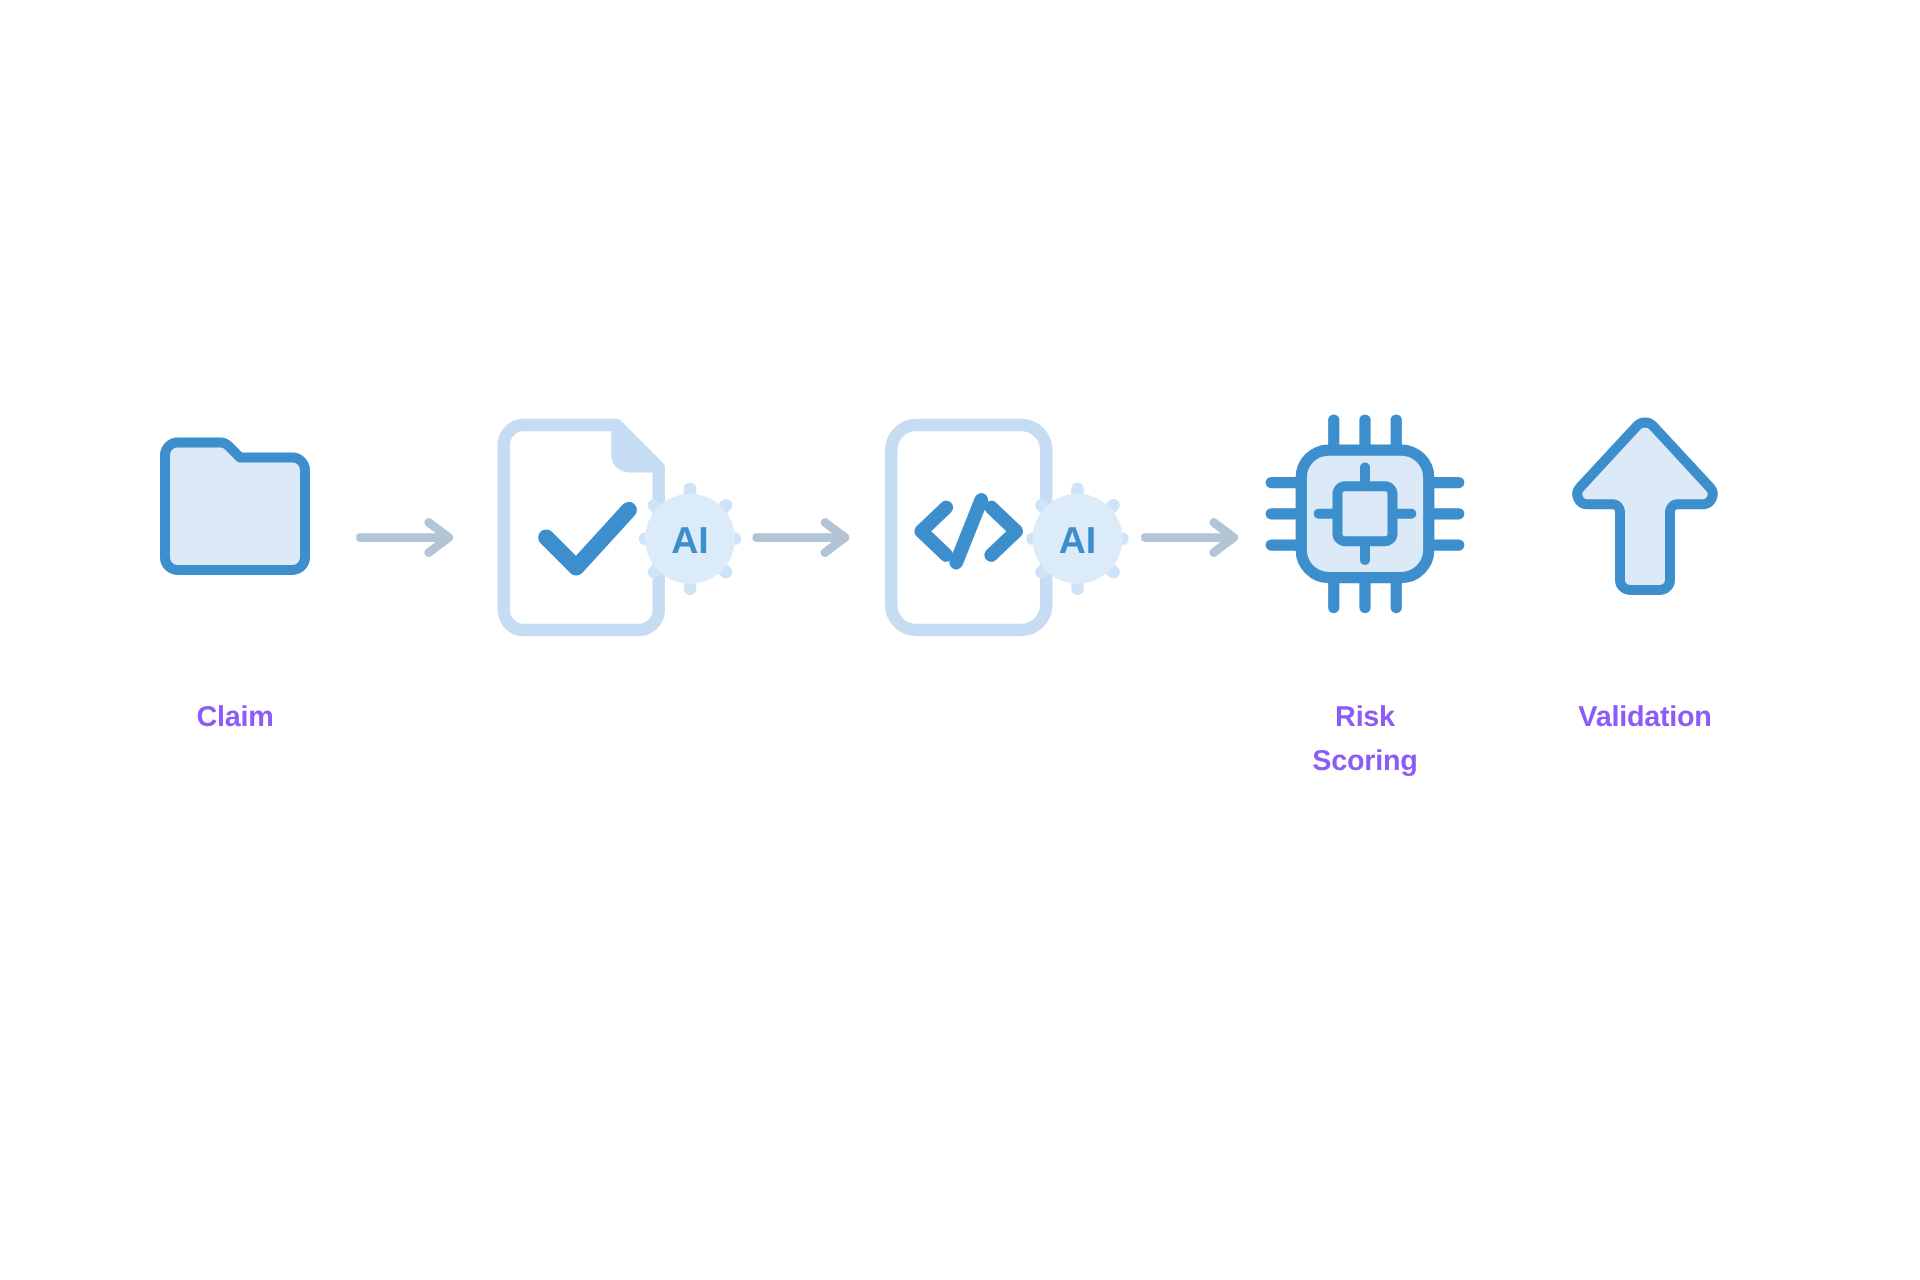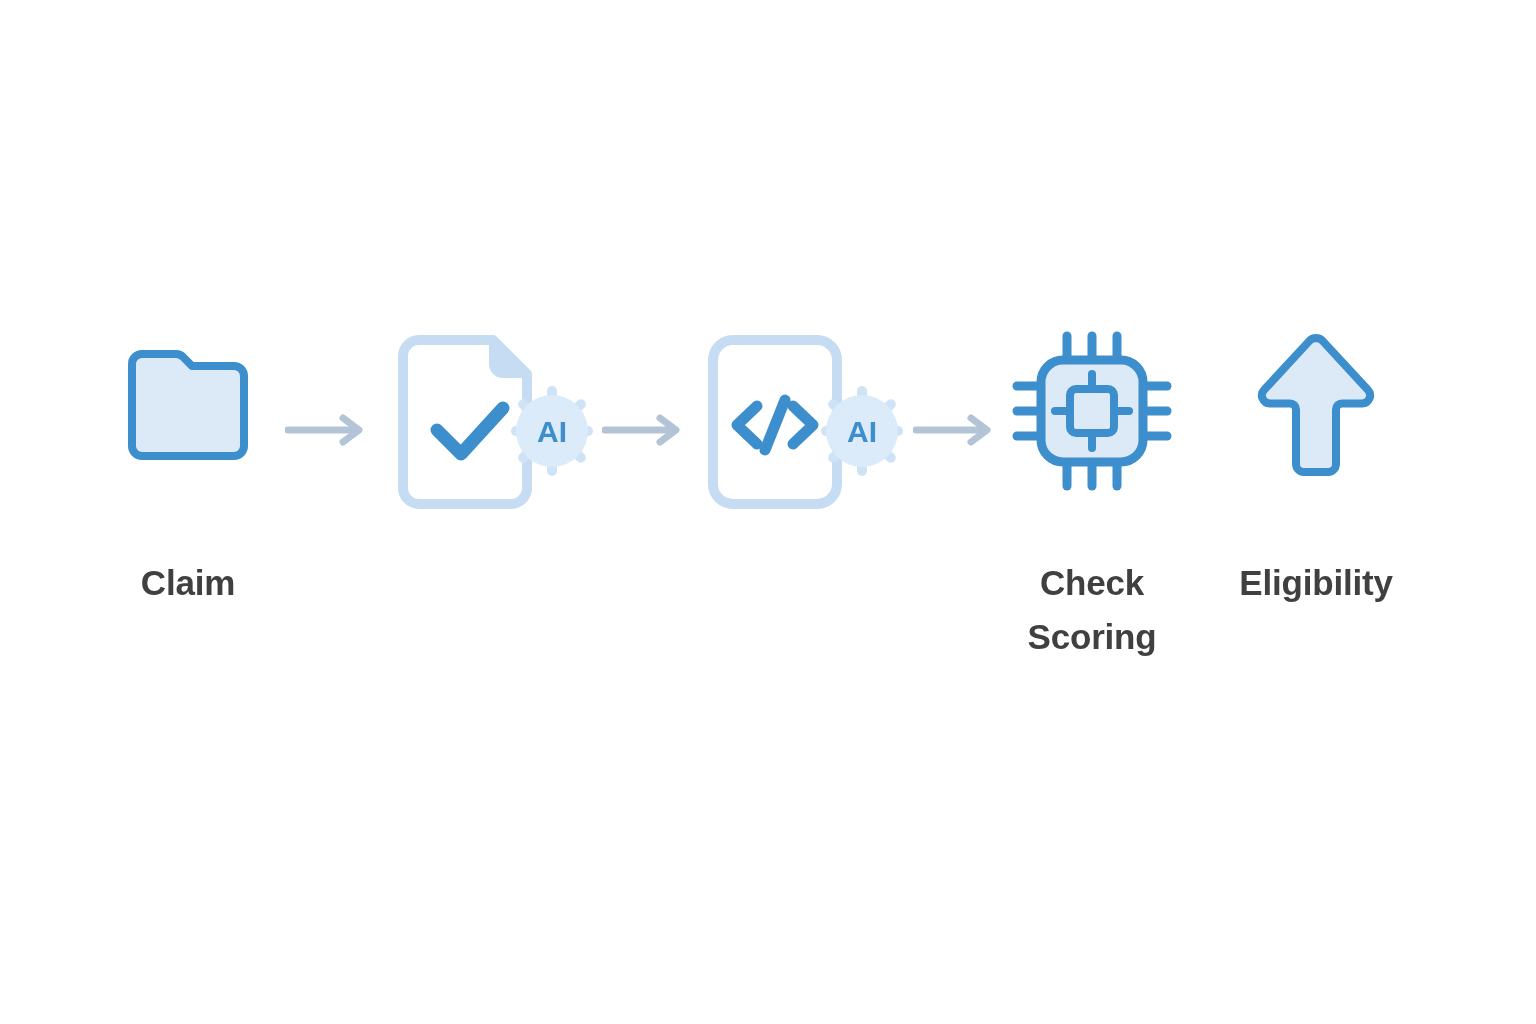--- a/index.html
+++ b/index.html
@@ -41,22 +41,22 @@
 
   .icon-box {
     height: 200px;
     display: flex;
     justify-content: center;
     position: relative;
   }
 
   .label {
     margin-top: 26px;
-    color: #404040;
-    font-size: 35px;
+    color: #8b5cf6;
+    font-size: 23px;
     font-weight: bold;
     line-height: 1.53;
     text-align: center;
     letter-spacing: -0.2px;
     white-space: pre-line;
   }
 
   
   .connector {
     height: 200px;
@@ -202,33 +202,33 @@
           <g stroke="#3d8ecc" stroke-width="8" stroke-linecap="round">
             <line x1="81" y1="44" x2="81" y2="60"></line>
             <line x1="81" y1="102" x2="81" y2="118"></line>
             <line x1="44" y1="81" x2="60" y2="81"></line>
             <line x1="102" y1="81" x2="118" y2="81"></line>
           </g>
 
           <rect x="59" y="59" width="44" height="44" rx="6" fill="#dce9f7" stroke="#3d8ecc" stroke-width="8"></rect>
         </svg>
       </div>
-      <div class="label">Check
+      <div class="label">Risk
 Scoring</div>
     </div>
 
     <div class="connector gap-4"></div>
 
     <div class="step sp-submission">
       <div class="icon-box">
         <svg class="icon-svg" width="120" height="150" viewBox="0 0 120 150">
           <path d="M60 8 a9 9 0 0 1 6.6 2.9 L112 60
                    a8 8 0 0 1 -6 13.4 H86 a6 6 0 0 0 -6 6 V134
                    a8 8 0 0 1 -8 8 H48 a8 8 0 0 1 -8 -8 V79.4
                    a6 6 0 0 0 -6 -6 H14 a8 8 0 0 1 -6 -13.4 L53.4 10.9
                    A9 9 0 0 1 60 8 Z" fill="#dce9f7" stroke="#3d8ecc" stroke-width="8" stroke-linejoin="round"></path>
         </svg>
       </div>
-      <div class="label">Eligibility</div>
+      <div class="label">Validation</div>
     </div>
 
   </div>
 </div>
 
 </body></html>

